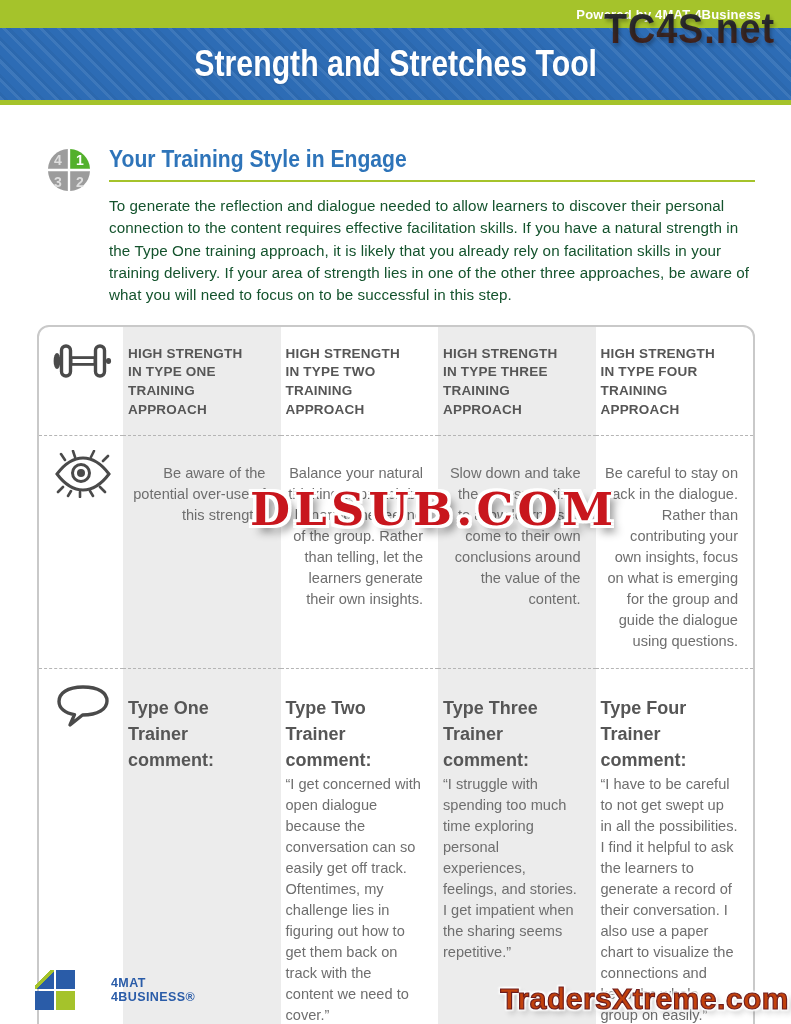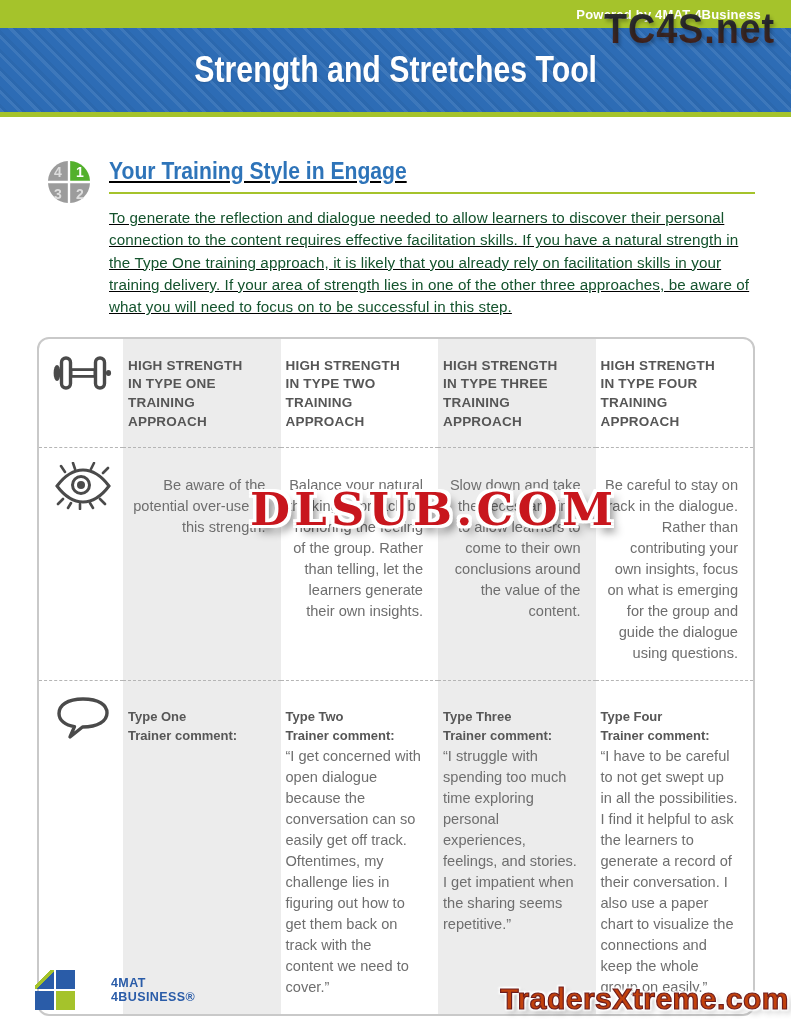--- a/index.html
+++ b/index.html
@@ -16,38 +16,38 @@
   .topbar {
     height: 28px;
     background: #a5c32b;
     display: flex; align-items: center; justify-content: flex-end;
     padding-right: 30px;
   }
   .powered {
     color: #ffffff; font-size: 13px; font-weight: bold; letter-spacing: .2px;
   }
   .banner {
-    height: 84px;
+    height: 72px;
     background-color: #2d6cb5;
     background-image: repeating-linear-gradient(45deg,
       rgba(255,255,255,0.08) 0 3px, rgba(0,0,0,0.04) 3px 6px, transparent 6px 13px);
     display: flex; align-items: center; justify-content: center;
   }
   .banner h1 {
     color: #ffffff; font-size: 36px; font-weight: bold; letter-spacing: 0px;
     transform: scaleX(0.84); transform-origin: center;
     text-shadow: 0 1px 2px rgba(0,0,0,0.15);
     white-space: nowrap;
   }
   .greenline { height: 5px; background: #a5c32b; }
 
   
   .section { display: flex; padding: 40px 36px 0 46px; }
   .qwrap { flex: none; width: 46px; margin-right: 17px; margin-top: 2px; }
-  .sbody { flex: 1; text-decoration: underline; }
+  .sbody { flex: 1; }
   .sbody h2 {
     color: #2e74b9; font-size: 24px; font-weight: bold;
     transform: scaleX(0.88); transform-origin: left; white-space: nowrap;
     margin-bottom: 7px;
   }
   .underline { height: 2px; background: #a5c32b; margin-bottom: 13px; }
   .para {
     color: #14532d; font-size: 15.2px; line-height: 1.47; letter-spacing: .1px;
     max-width: 660px;
   }
@@ -67,21 +67,21 @@
   .r1 { min-height: 96px; }
   .r2 { min-height: 199px; text-align: right; }
   .r3 { min-height: 287px; }
   .hcell {
     color: #565656; font-size: 13.5px; font-weight: bold; line-height: 1.38;
     white-space: pre-line; letter-spacing: .2px; padding-top: 18px;
   }
   .bcell { color: #6e6e6e; font-size: 14.6px; line-height: 1.44; }
   .chead {
     display: block; color: #565656; font-weight: bold; white-space: pre-line;
-    font-size: 13px; line-height: 1.44;
+    font-size: 18px; line-height: 1.44;
   }
 
   
   .ico { stroke: #4a4a4a; fill: none; }
 
   
   .footer { position: absolute; left: 35px; bottom: 14px; display: flex; align-items: center; gap: 28px; }
   .logo { width: 40px; height: 40px; display: grid; grid-template: 1fr 1fr / 1fr 1fr; gap: 2px; margin-right: 8px; }
   .logo .sq { background: #2a5ca8; }
   .logo .sq.green { background: #a5c32b; }

